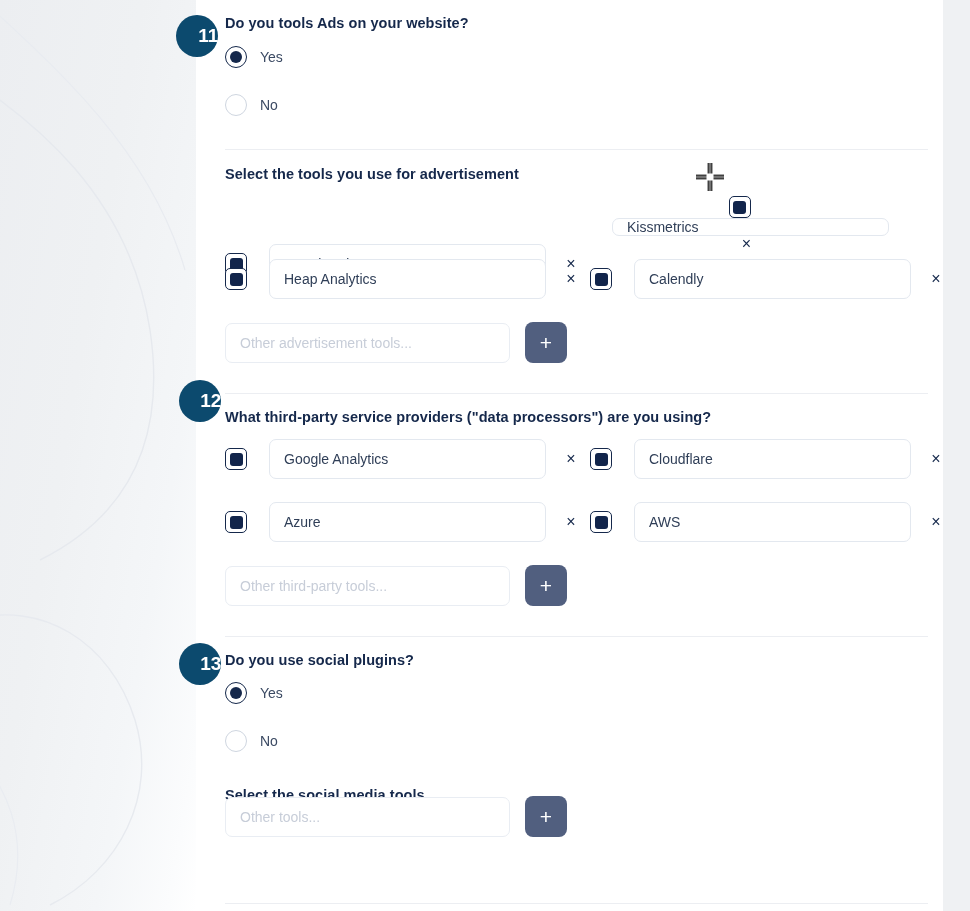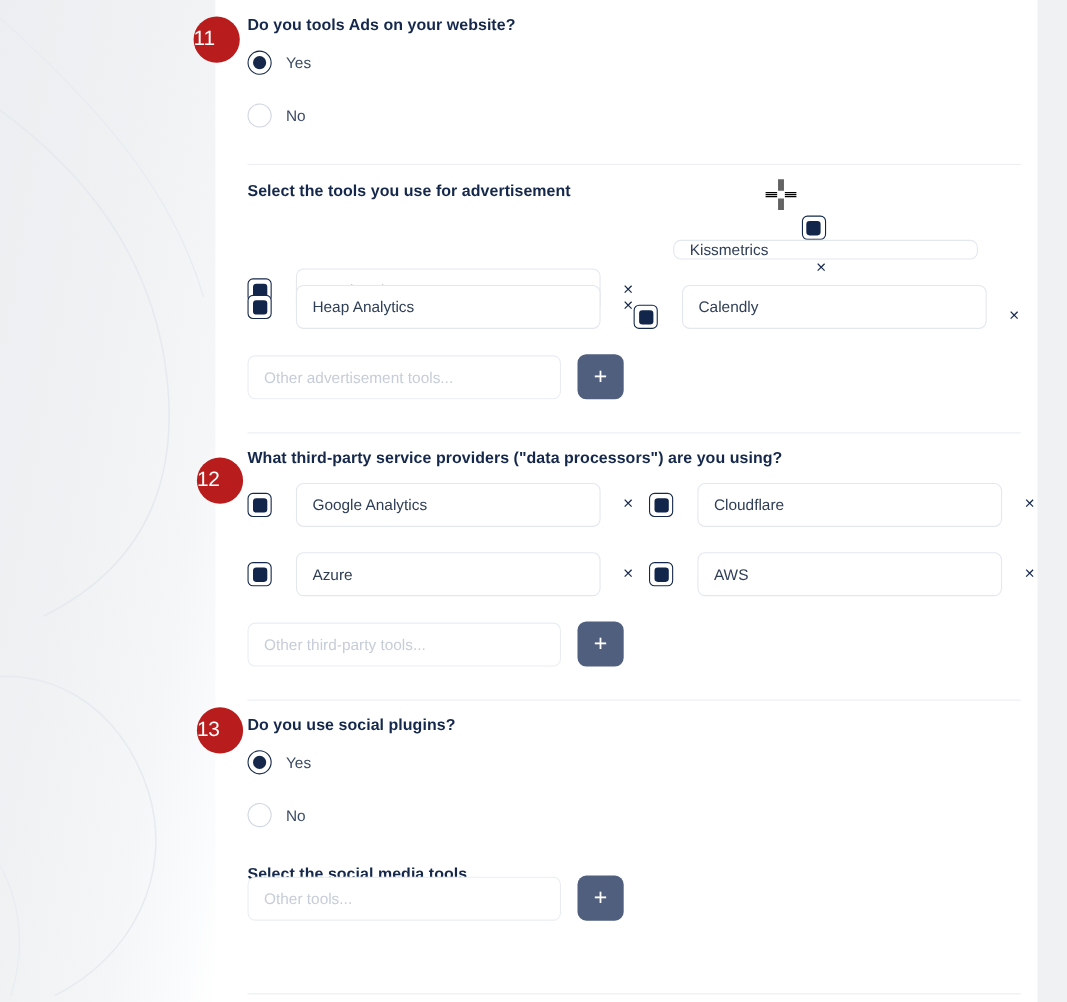--- a/index.html
+++ b/index.html
@@ -50,26 +50,26 @@
     left: 29px;        
     top: 0;
     width: 703px;      
   }
 
   
   .badge {
     position: absolute;
     width: 42px; height: 42px;
     border-radius: 50%;
-    background: #b91c1c;
+    background: #0c4a6e;
     color: #ffffff;
     font-size: 19px;
-    font-weight: 400;
+    font-weight: 700;
     line-height: 42px;
-    text-align: left;
+    text-align: right;
     letter-spacing: -0.2px;
     z-index: 5;
   }
 
   
   .q-title {
     font-size: 14.5px;
     font-weight: 700;
     color: #15284b;
     letter-spacing: 0.05px;
@@ -270,21 +270,21 @@
           </div>
 
           <div class="tool-row" style="left:0; top:259px;">
             <span class="checkbox">
                 <span class="mark"></span>
               </span>
             <input class="text-input" style="width: 277px; margin-left: 22px;" value="Heap Analytics">
             <span class="remove-x" style="margin-left:14px;">×</span>
           </div>
 
-          <div class="tool-row" style="left:351px; top:259px;align-items:flex-end;">
+          <div class="tool-row" style="left:365px; top:259px;">
             <span class="checkbox">
                 <span class="mark"></span>
               </span>
             <input class="text-input" style="width: 277px; margin-left: 22px;" value="Calendly">
             <span class="remove-x" style="margin-left:14px;">×</span>
           </div>
         </div>
 
         <div class="add-row" style="left:0; top:322px;">
           <input class="add-input" placeholder="Other advertisement tools..." style="">
@@ -359,21 +359,21 @@
           <button class="add-btn">+</button>
         </div>
 
         <div class="divider" style="top:903px; left:0; width:703px; position:absolute;"></div>
       </div>
 
     </div>
   </div>
 
   <div class="badge" style="left:176px; top:15px;">11</div>
-  <div class="badge" style="left:179px; top:416px;">12</div>
+  <div class="badge" style="left:179px; top:380px;">12</div>
   <div class="badge" style="left:179px; top:643px;">13</div>
 
   <div class="cursor" style="left:695px; top:162px;">
     <svg width="30" height="30" viewBox="0 0 30 30" aria-hidden="true">
       <g stroke="#000000" stroke-width="1.1" fill="none">
         <line x1="15" y1="1" x2="15" y2="11.5"></line>
         <line x1="15" y1="18.5" x2="15" y2="29"></line>
         <line x1="1" y1="15" x2="11.5" y2="15"></line>
         <line x1="18.5" y1="15" x2="29" y2="15"></line>
         <line x1="13.2" y1="1" x2="13.2" y2="11.5"></line>

